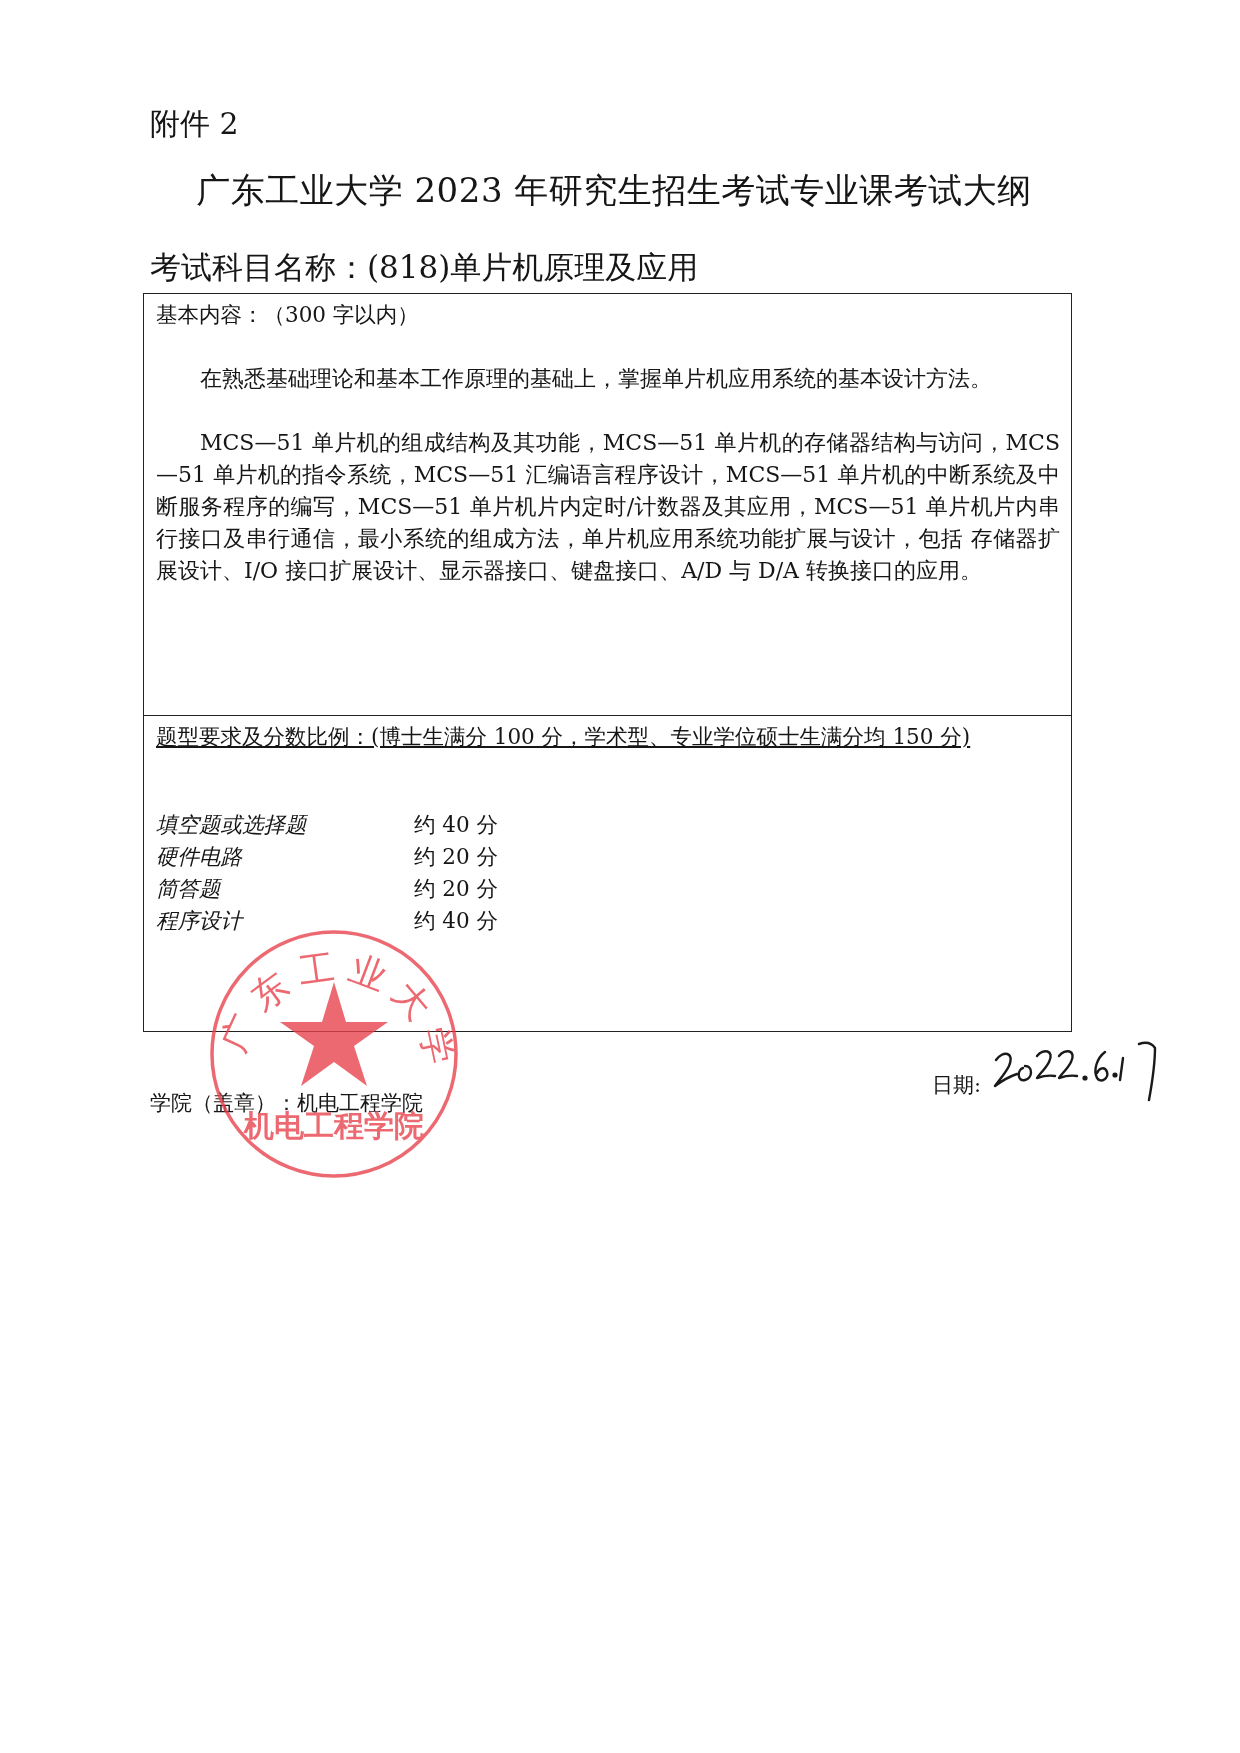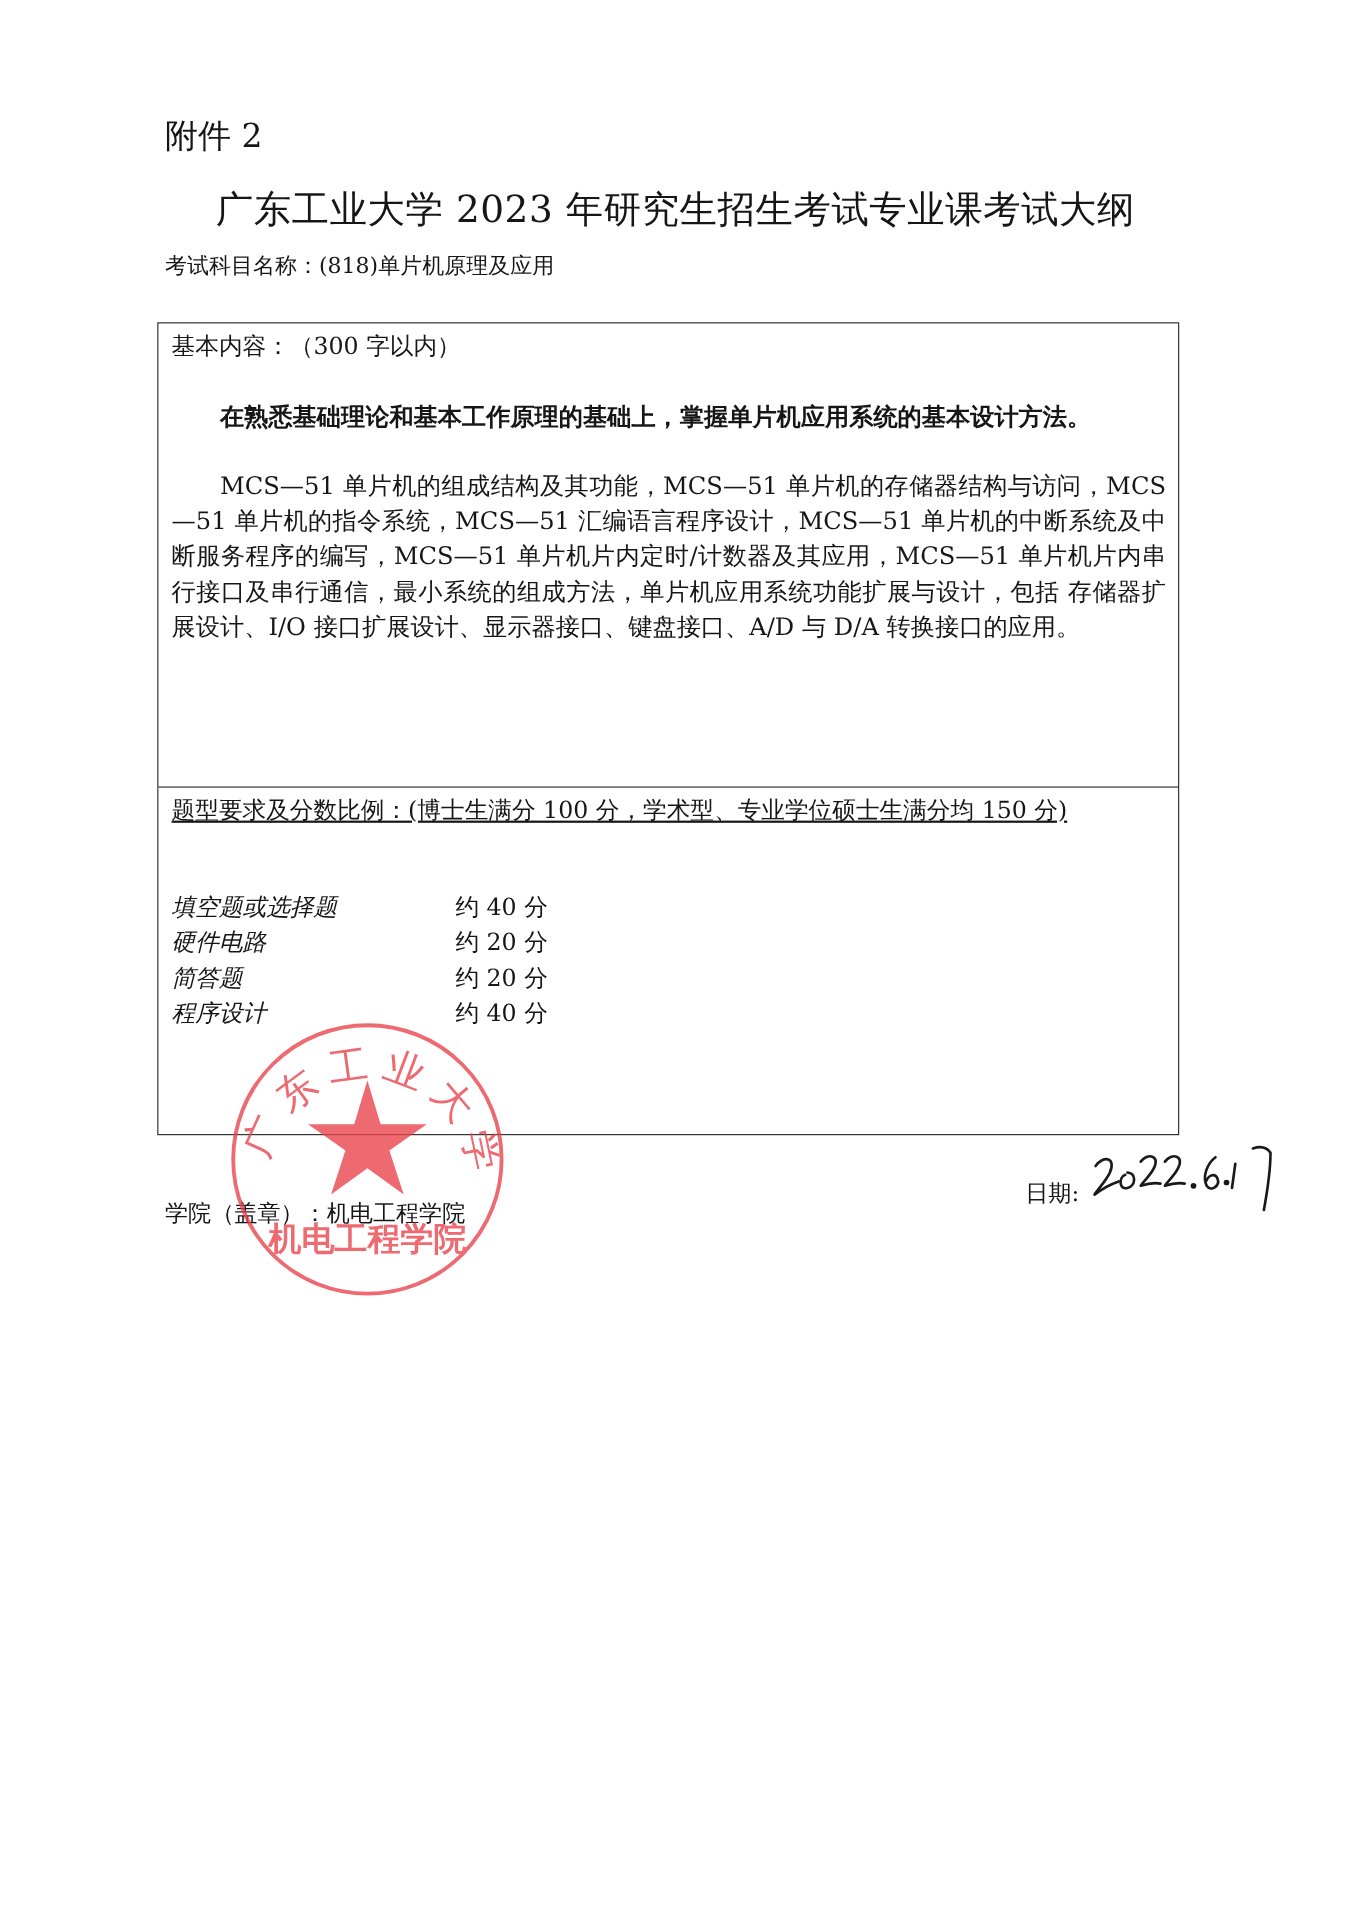--- a/index.html
+++ b/index.html
@@ -5,31 +5,31 @@
   html, body { margin: 0; padding: 0; background: #ffffff; }
   body {
     width: 1240px; height: 1753px; position: relative; overflow: hidden;
     font-family: "DejaVu Serif", "Liberation Serif", serif;
     color: #161616;
   }
   .abs { position: absolute; white-space: nowrap; }
   .attach { left: 150px; top: 104px; font-size: 30px; }
   .title { left: 0; width: 1240px; text-align: center; top: 168px; font-size: 34px; letter-spacing: 0.5px; }
   .title span { display: inline-block; transform: translateX(-6px); }
-  .subject { left: 150px; top: 228px; font-size: 20px; }
+  .subject { left: 150px; top: 247px; font-size: 31px; }
   .table {
     position: absolute; left: 143px; top: 293px; width: 929px; height: 739px;
     border: 1.6px solid #222;
     box-sizing: border-box;
   }
   .divider { position: absolute; left: 0; right: 0; top: 421px; height: 0; border-top: 1.6px solid #222; }
   .cell-text { position: absolute; font-size: 21.5px; white-space: nowrap; }
   .sec1-head { left: 12px; top: 6px; }
   .para { position: absolute; left: 12px; width: 904px; font-size: 22px; line-height: 32px; text-align: justify; text-align-last: left; white-space: normal; }
-  .p1 { top: 69px; text-indent: 44px; font-weight: bold; }
+  .p1 { top: 69px; text-indent: 44px; }
   .p2 { top: 133px; text-indent: 44px; }
   .sec2-head { left: 12px; top: 428px; font-size: 21.5px; text-decoration: underline; }
   .score-row { position: absolute; left: 12px; font-size: 21.5px; white-space: nowrap; }
   .score-row .lbl { display: inline-block; width: 258px; font-style: italic; }
   .footer-college { left: 150px; top: 1071px; font-size: 21px; margin-top: 18px; }
   .footer-date { left: 932px; top: 1071px; font-size: 21px; }
   .handwriting {
     position: absolute; left: 993px; top: 1040px; width: 180px; height: 70px;
   }
   .stamp { position: absolute; left: 204px; top: 926px; width: 260px; height: 260px; pointer-events: none; }

